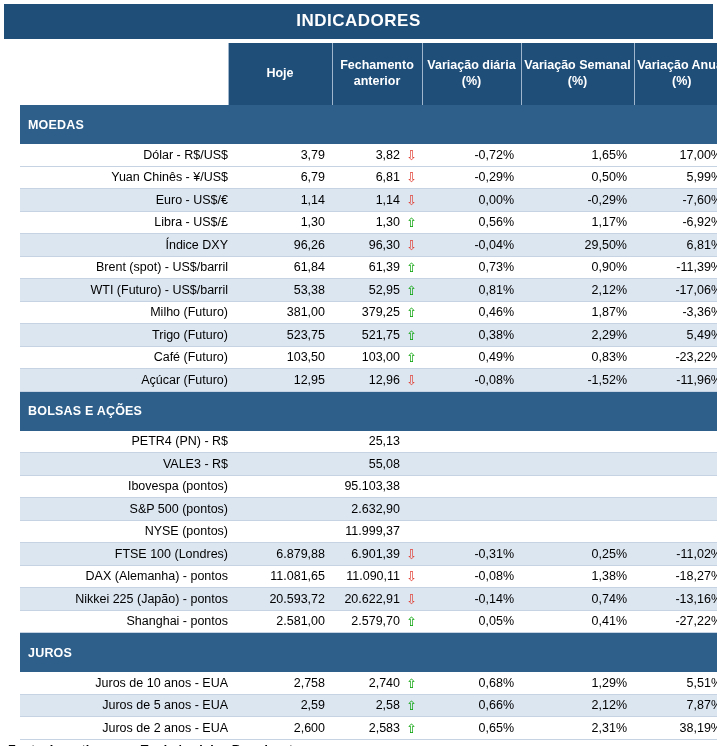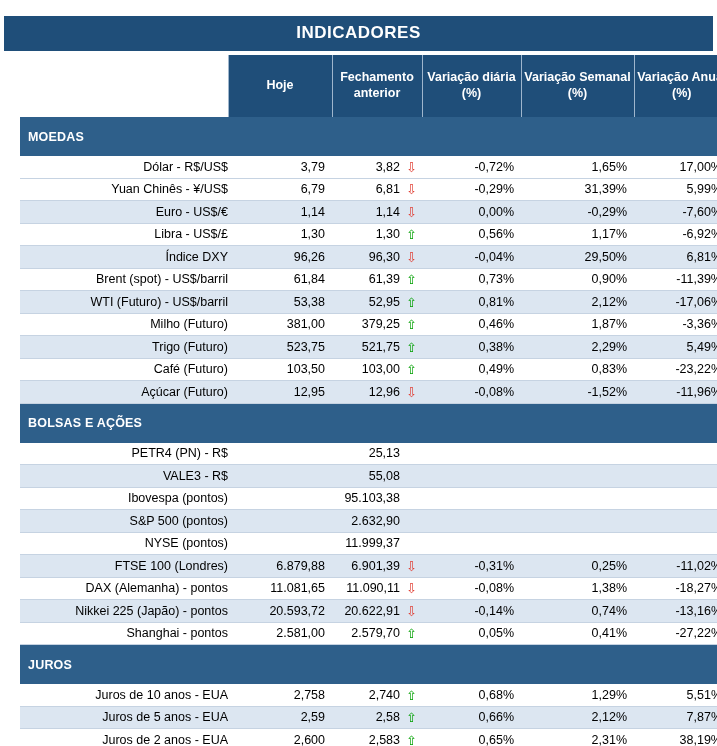--- a/index.html
+++ b/index.html
@@ -20,21 +20,21 @@
     background: #ffffff;
   }
   .title-bar {
     background: #1f4e79;
     color: #ffffff;
     text-align: center;
     font-size: 17px;
     font-weight: bold;
     letter-spacing: 0.5px;
     padding: 7px 0 8px 0;
-    margin: 16px 4px 0 4px;
+    margin: 4px 4px 0 4px;
   }
   table.ind {
     border-collapse: collapse;
     width: 709px;
     margin: 4px 4px 0 20px;
     table-layout: fixed;
   }
   table.ind td, table.ind th {
     padding: 0;
     vertical-align: middle;
@@ -162,21 +162,21 @@
           <td class="numarrow"><span>3,82</span><span class="arrow down">⇩</span></td>
           <td class="num">-0,72%</td>
           <td class="num">1,65%</td>
           <td class="num">17,00%</td>
         </tr>
         <tr class="data white">
           <td class="name">Yuan Chinês - ¥/US$</td>
           <td class="num">6,79</td>
           <td class="numarrow"><span>6,81</span><span class="arrow down">⇩</span></td>
           <td class="num">-0,29%</td>
-          <td class="num">31,39%</td>
+          <td class="num">0,50%</td>
           <td class="num">5,99%</td>
         </tr>
         <tr class="data alt">
           <td class="name">Euro - US$/€</td>
           <td class="num">1,14</td>
           <td class="numarrow"><span>1,14</span><span class="arrow down">⇩</span></td>
           <td class="num">0,00%</td>
           <td class="num">-0,29%</td>
           <td class="num">-7,60%</td>
         </tr>

